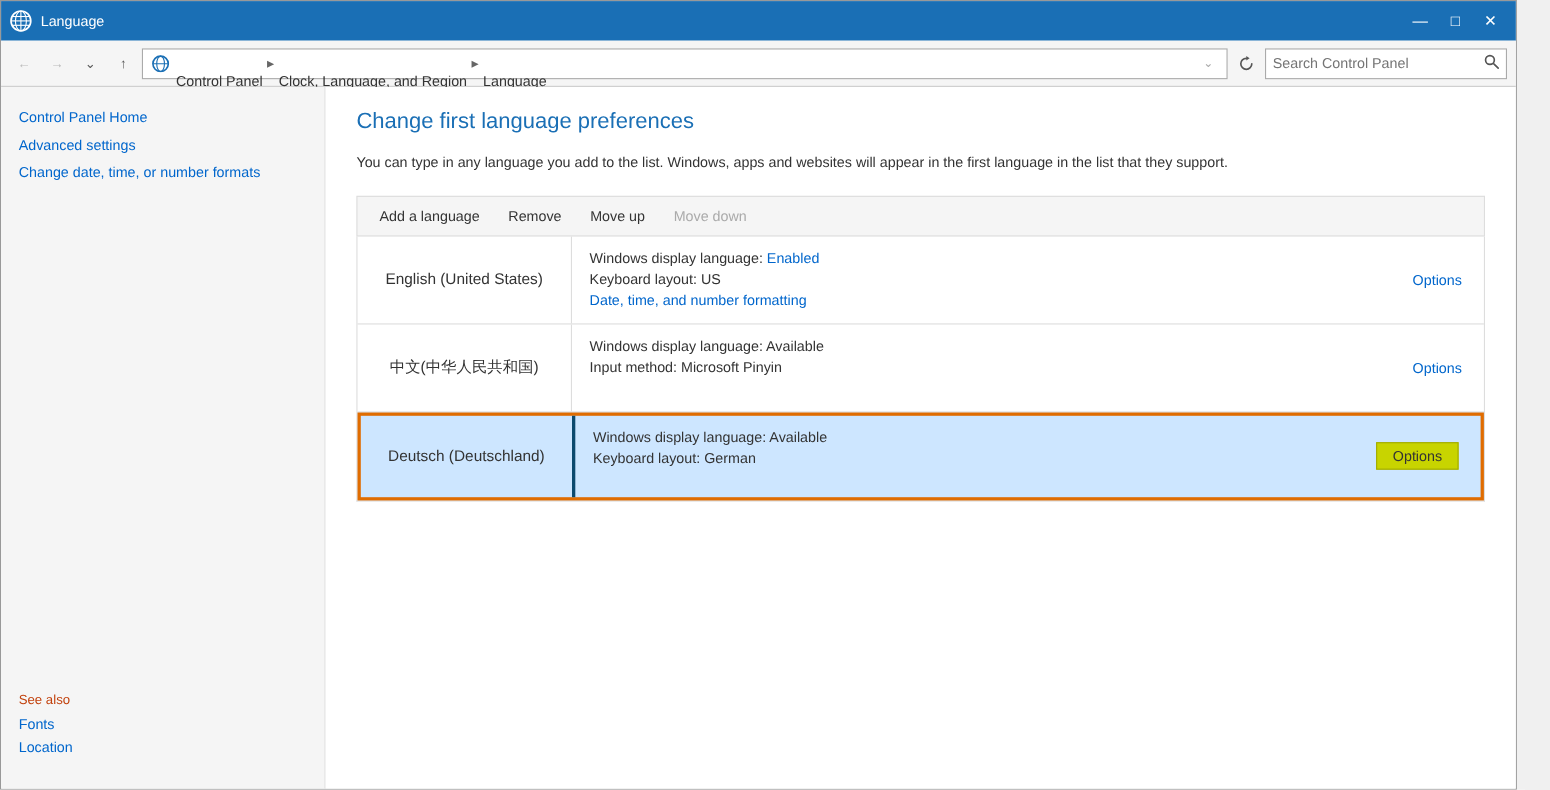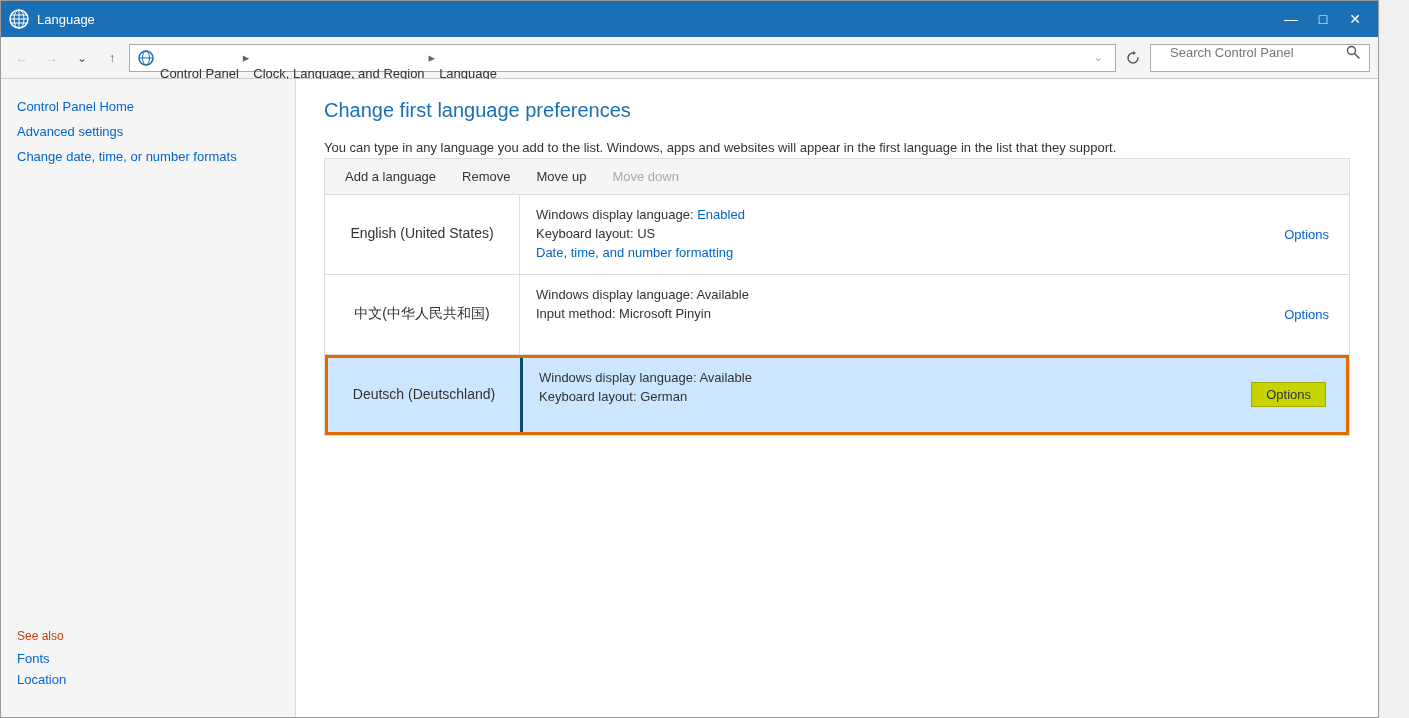--- a/index.html
+++ b/index.html
@@ -46,21 +46,21 @@
     .address-path {
       flex: 1; height: 28px; background: white; border: 1px solid #aaa;
       display: flex; align-items: center; padding: 0 8px; font-size: 13px;
       color: #333;
     }
     .path-segment { color: #333; margin-top: 32px; }
     .path-sep { color: #666; margin: 0 4px; }
     .path-refresh { width: 26px; height: 26px; background: transparent; border: none; cursor: pointer; display: flex; align-items: center; justify-content: center; color: #555; }
     .search-box {
       width: 220px; height: 28px; border: 1px solid #aaa; background: white;
-      display: flex; align-items: flex-start; padding: 0 19px;
+      display: flex; align-items: center; padding: 0 6px;
     }
     .search-input {
       flex: 1; border: none; outline: none; font-size: 13px; color: #999; background: transparent;
     }
     .search-icon-btn { background: none; border: none; cursor: pointer; color: #666; }
 
     
     .content-area {
       display: flex;
       flex: 1;
@@ -102,20 +102,21 @@
     .page-title {
       font-size: 20px;
       color: #1a6fb5;
       font-weight: normal;
       margin-bottom: 16px;
     }
     .description {
       font-size: 13px;
       color: #333;
       line-height: 1.5;
+      margin-bottom: 20px;
       max-width: 1000px;
     }
 
     
     .lang-toolbar {
       display: flex;
       gap: 2px;
       background: #f5f5f5;
       border: 1px solid #ddd;
       padding: 6px 8px;

